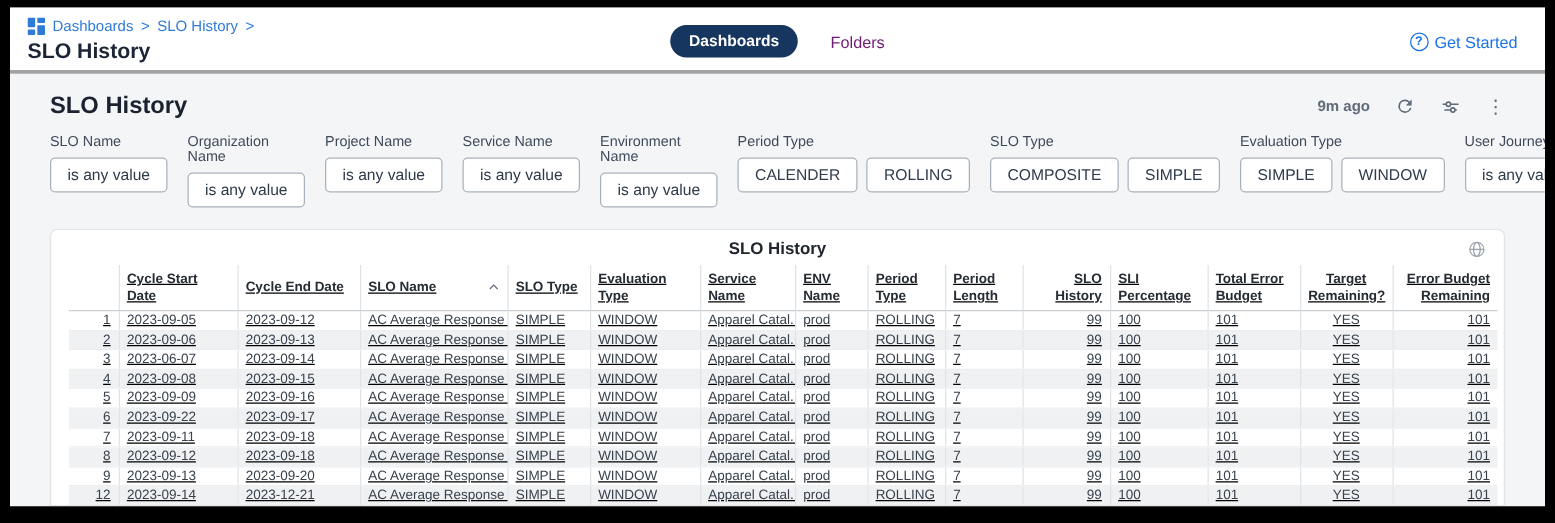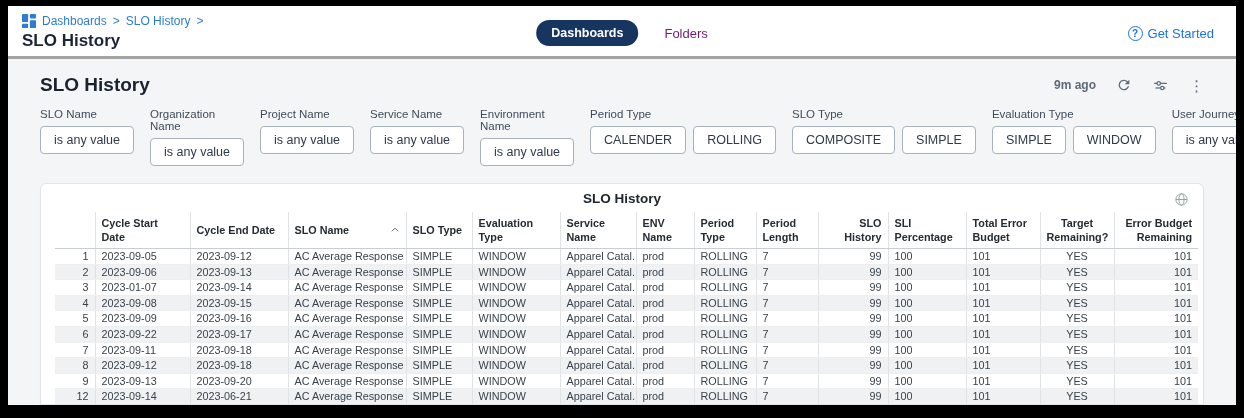--- a/index.html
+++ b/index.html
@@ -32,21 +32,21 @@
   .filter-bar { display:flex; gap:16px; margin-top:12px; }
   .filter-group { display:flex; flex-direction:column; gap:6px; }
   .filter-label { font-size:11.5px; color:#404b5a; }
   .filter-buttons { display:flex; gap:7px; }
   .filter-btn { background:#fff; border:1px solid #a9b2bb; border-radius:4px; color:#2e3a4a; font-size:12.5px; padding:6px 13px; white-space:nowrap; cursor:pointer; font-family:inherit; }
 
   
   .card { background:#fff; border:1px solid #e2e5e8; border-radius:6px 6px 0 0; margin-top:17px; flex:1; overflow:hidden; position:relative; padding:7px 14px 0 14px; box-shadow:0 1px 2px rgba(0,0,0,0.04); }
   .card-title { text-align:center; font-size:13.5px; font-weight:bold; color:#21262e; }
   .globe { position:absolute; right:14px; top:8px; color:#9aa3ab; }
-  table { width:100%; border-collapse:collapse; table-layout:fixed; margin-top:6px; }
+  table { width:100%; border-collapse:collapse; table-layout:fixed; margin-top:6px;text-decoration:underline; }
   th { font-size:10.8px; font-weight:bold; color:#252b33; text-align:left; vertical-align:middle; padding:4px 6px; line-height:14px; border-bottom:1px solid #c9ced3; }
   th + th, td + td { border-left:1px solid #e0e3e6; }
   td { font-size:10.8px; color:#39424c; padding:0 6px; line-height:14.6px; white-space:nowrap; overflow:hidden; border-bottom:1px solid #eceef0; }
   tr.stripe td { background:#eff1f3; }
   .al-r { text-align:right; } .al-c { text-align:center; } .al-l { text-align:left; }
   .th-flex { display:flex; align-items:center; justify-content:space-between; }
   .sort-caret { color:#5f6b79; display:flex; }
   svg { display:block; }
 </style>
 </head>
@@ -250,21 +250,21 @@
               <td class="al-l">ROLLING</td>
               <td class="al-l">7</td>
               <td class="al-r">99</td>
               <td class="al-l">100</td>
               <td class="al-l">101</td>
               <td class="al-c">YES</td>
               <td class="al-r">101</td>
             </tr>
             <tr>
               <td class="al-r">3</td>
-              <td class="al-l">2023-01-07</td>
+              <td class="al-l">2023-06-07</td>
               <td class="al-l">2023-09-14</td>
               <td class="al-l">AC Average Response Time</td>
               <td class="al-l">SIMPLE</td>
               <td class="al-l">WINDOW</td>
               <td class="al-l">Apparel Catal...</td>
               <td class="al-l">prod</td>
               <td class="al-l">ROLLING</td>
               <td class="al-l">7</td>
               <td class="al-r">99</td>
               <td class="al-l">100</td>
@@ -370,21 +370,21 @@
               <td class="al-l">7</td>
               <td class="al-r">99</td>
               <td class="al-l">100</td>
               <td class="al-l">101</td>
               <td class="al-c">YES</td>
               <td class="al-r">101</td>
             </tr>
             <tr class="stripe">
               <td class="al-r">12</td>
               <td class="al-l">2023-09-14</td>
-              <td class="al-l">2023-06-21</td>
+              <td class="al-l">2023-12-21</td>
               <td class="al-l">AC Average Response Time</td>
               <td class="al-l">SIMPLE</td>
               <td class="al-l">WINDOW</td>
               <td class="al-l">Apparel Catal...</td>
               <td class="al-l">prod</td>
               <td class="al-l">ROLLING</td>
               <td class="al-l">7</td>
               <td class="al-r">99</td>
               <td class="al-l">100</td>
               <td class="al-l">101</td>

